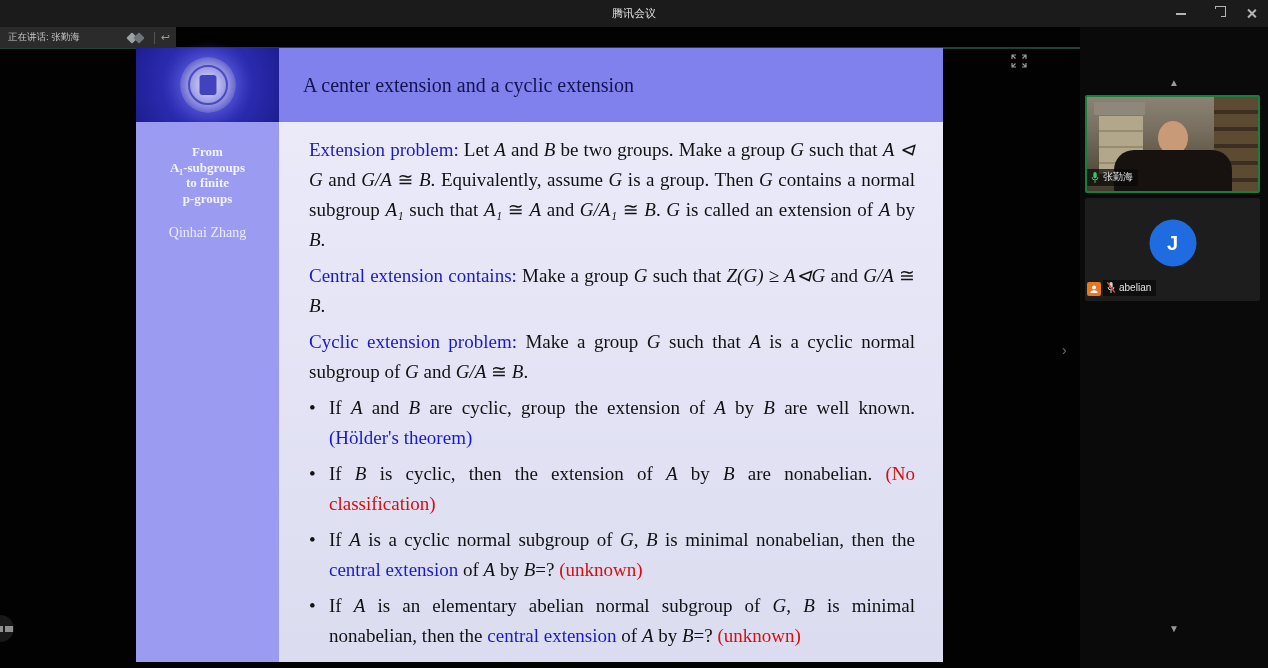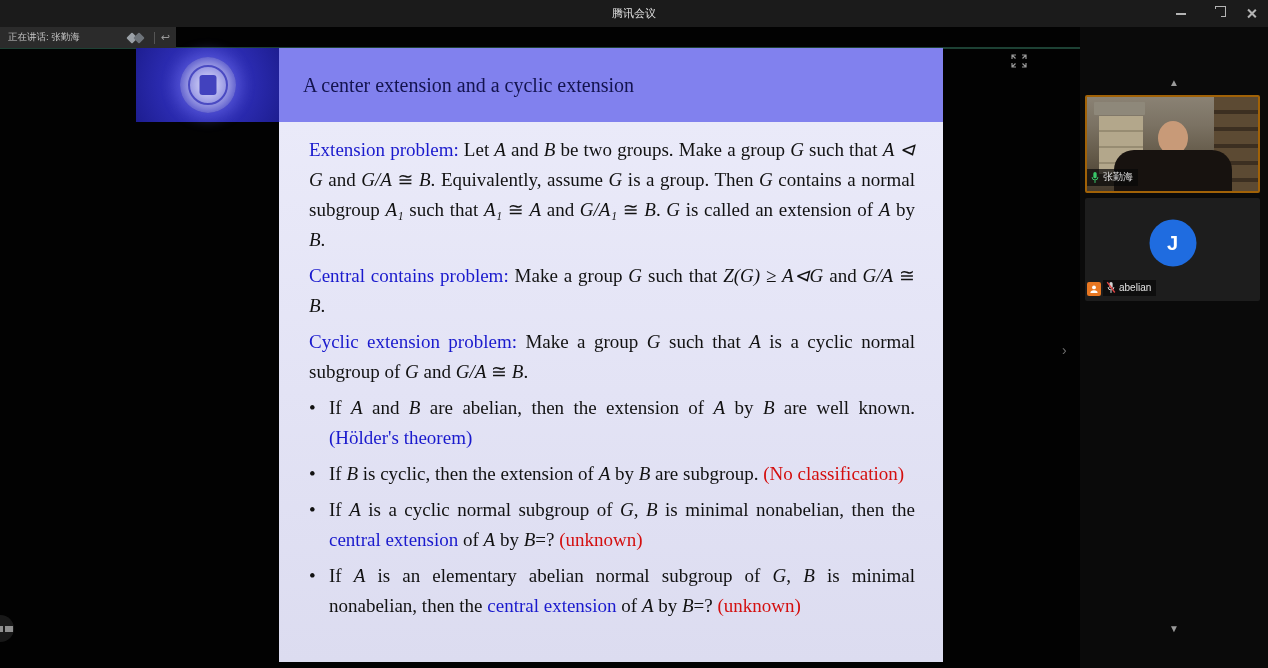--- a/index.html
+++ b/index.html
@@ -74,21 +74,21 @@
   .ml-row { display:flex; align-items:center; gap:2px; }
   .ml-row i { display:block; width:3px; height:2px; background:#8e8e8e; }
   .ml-row b { display:block; width:8px; height:2px; background:#8e8e8e; }
 
   
   .psidebar { position:absolute; top:27px; left:1080px; width:188px; height:641px; background:#0a0a0a; }
   .collapse-up { position:absolute; top:50px; left:0; width:188px; text-align:center; color:#9a9a9a; font-size:10px; cursor:default; }
   .expand-down { position:absolute; top:596px; left:0; width:188px; text-align:center; color:#9a9a9a; font-size:10px; cursor:default; }
   .tiles { position:absolute; top:68px; left:5px; width:175px; }
   .tile { position:relative; width:175px; height:103px; margin-bottom:5px; background:#1d1d1d; border-radius:2px; overflow:hidden; }
-  .tile.active { height:98px; border:2px solid #a16207; background:#4b4336;font-family:Liberation Serif, serif; }
+  .tile.active { height:98px; border:2px solid #15803d; background:#4b4336;font-family:Liberation Serif, serif; }
 
   
   .scene { position:absolute; inset:0; background:linear-gradient(180deg,#8a8274 0%,#7b7263 30%,#645a49 62%,#453b2e 100%); }
   .scene .books { position:absolute; left:4%; top:5%; width:30%; height:14%; background:#8e887a; border-radius:1px; }
   .scene .cabinet { position:absolute; left:7%; top:20%; width:26%; height:62%;
     background:repeating-linear-gradient(180deg,#b3a78b 0 14px,#978c72 14px 16px); }
   .scene .shelf { position:absolute; right:0; top:0; width:26%; height:100%;
     background:repeating-linear-gradient(180deg,#5c4a33 0 13px,#3c2f21 13px 17px); }
   .scene .chair { position:absolute; left:17%; bottom:2%; width:13%; height:20%; background:#a02b21; border-radius:3px; }
   .scene .phead { position:absolute; left:50%; top:26%; transform:translateX(-50%); width:30px; height:34px; border-radius:50%; background:#c89a78; }
@@ -156,31 +156,38 @@
       <span class="undo">↩</span>
     </div>
 
     <div class="slide">
       <div class="slide-logo">
         <div class="seal"></div>
       </div>
       <div class="slide-titlebar">
         <span class="stitle">A center extension and a cyclic extension</span>
       </div>
+      <div class="slide-sidebar">
+        <span class="sb-line">From</span>
+        <span class="sb-line">A₁-subgroups</span>
+        <span class="sb-line">to finite</span>
+        <span class="sb-line">p-groups</span>
+        <span class="sb-author">Qinhai Zhang</span>
+      </div>
       <div class="slide-main">
           <div class="block para"><span class="seg-b">Extension problem:</span><span class="seg-n">  Let </span><span class="seg-m">A</span><span class="seg-n"> and </span><span class="seg-m">B</span><span class="seg-n"> be two groups.  Make a group </span><span class="seg-m">G</span><span class="seg-n"> such that </span><span class="seg-m">A ⊲ G</span><span class="seg-n"> and </span><span class="seg-m">G/A</span><span class="seg-n"> ≅ </span><span class="seg-m">B</span><span class="seg-n">.  Equivalently, assume </span><span class="seg-m">G</span><span class="seg-n"> is a group.  Then </span><span class="seg-m">G</span><span class="seg-n"> contains a normal subgroup </span><span class="seg-m">A₁</span><span class="seg-n"> such that </span><span class="seg-m">A₁</span><span class="seg-n"> ≅ </span><span class="seg-m">A</span><span class="seg-n"> and </span><span class="seg-m">G/A₁</span><span class="seg-n"> ≅ </span><span class="seg-m">B</span><span class="seg-n">. </span><span class="seg-m">G</span><span class="seg-n"> is called an extension of </span><span class="seg-m">A</span><span class="seg-n"> by </span><span class="seg-m">B</span><span class="seg-n">.</span></div>
-          <div class="block para"><span class="seg-b">Central contains problem:</span><span class="seg-n"> Make a group </span><span class="seg-m">G</span><span class="seg-n"> such that </span><span class="seg-m">Z(G) ≥ A⊲G</span><span class="seg-n"> and </span><span class="seg-m">G/A</span><span class="seg-n"> ≅ </span><span class="seg-m">B</span><span class="seg-n">.</span></div>
+          <div class="block para"><span class="seg-b">Central extension contains:</span><span class="seg-n"> Make a group </span><span class="seg-m">G</span><span class="seg-n"> such that </span><span class="seg-m">Z(G) ≥ A⊲G</span><span class="seg-n"> and </span><span class="seg-m">G/A</span><span class="seg-n"> ≅ </span><span class="seg-m">B</span><span class="seg-n">.</span></div>
           <div class="block para"><span class="seg-b">Cyclic extension problem:</span><span class="seg-n"> Make a group </span><span class="seg-m">G</span><span class="seg-n"> such that </span><span class="seg-m">A</span><span class="seg-n"> is a cyclic normal subgroup of </span><span class="seg-m">G</span><span class="seg-n"> and </span><span class="seg-m">G/A</span><span class="seg-n"> ≅ </span><span class="seg-m">B</span><span class="seg-n">.</span></div>
           <div class="block bullet">
             <span class="dot">•</span>
-            <span class="btxt"><span class="seg-n">If </span><span class="seg-m">A</span><span class="seg-n"> and </span><span class="seg-m">B</span><span class="seg-n"> are abelian, then the extension of </span><span class="seg-m">A</span><span class="seg-n"> by </span><span class="seg-m">B</span><span class="seg-n"> are well known. </span><span class="seg-b">(Hölder's theorem)</span></span>
-          </div>
-          <div class="block bullet">
-            <span class="dot">•</span>
-            <span class="btxt"><span class="seg-n">If </span><span class="seg-m">B</span><span class="seg-n"> is cyclic, then the extension of </span><span class="seg-m">A</span><span class="seg-n"> by </span><span class="seg-m">B</span><span class="seg-n"> are subgroup. </span><span class="seg-r">(No classification)</span></span>
+            <span class="btxt"><span class="seg-n">If </span><span class="seg-m">A</span><span class="seg-n"> and </span><span class="seg-m">B</span><span class="seg-n"> are cyclic, group the extension of </span><span class="seg-m">A</span><span class="seg-n"> by </span><span class="seg-m">B</span><span class="seg-n"> are well known. </span><span class="seg-b">(Hölder's theorem)</span></span>
+          </div>
+          <div class="block bullet">
+            <span class="dot">•</span>
+            <span class="btxt"><span class="seg-n">If </span><span class="seg-m">B</span><span class="seg-n"> is cyclic, then the extension of </span><span class="seg-m">A</span><span class="seg-n"> by </span><span class="seg-m">B</span><span class="seg-n"> are nonabelian. </span><span class="seg-r">(No classification)</span></span>
           </div>
           <div class="block bullet">
             <span class="dot">•</span>
             <span class="btxt"><span class="seg-n">If </span><span class="seg-m">A</span><span class="seg-n"> is a cyclic normal subgroup of </span><span class="seg-m">G</span><span class="seg-n">, </span><span class="seg-m">B</span><span class="seg-n"> is minimal nonabelian, then the </span><span class="seg-b">central extension</span><span class="seg-n"> of </span><span class="seg-m">A</span><span class="seg-n"> by </span><span class="seg-m">B</span><span class="seg-n">=? </span><span class="seg-r">(unknown)</span></span>
           </div>
           <div class="block bullet">
             <span class="dot">•</span>
             <span class="btxt"><span class="seg-n">If </span><span class="seg-m">A</span><span class="seg-n"> is an elementary abelian normal subgroup of </span><span class="seg-m">G</span><span class="seg-n">, </span><span class="seg-m">B</span><span class="seg-n"> is minimal nonabelian, then the </span><span class="seg-b">central extension</span><span class="seg-n"> of </span><span class="seg-m">A</span><span class="seg-n"> by </span><span class="seg-m">B</span><span class="seg-n">=? </span><span class="seg-r">(unknown)</span></span>
           </div>
         </div>

